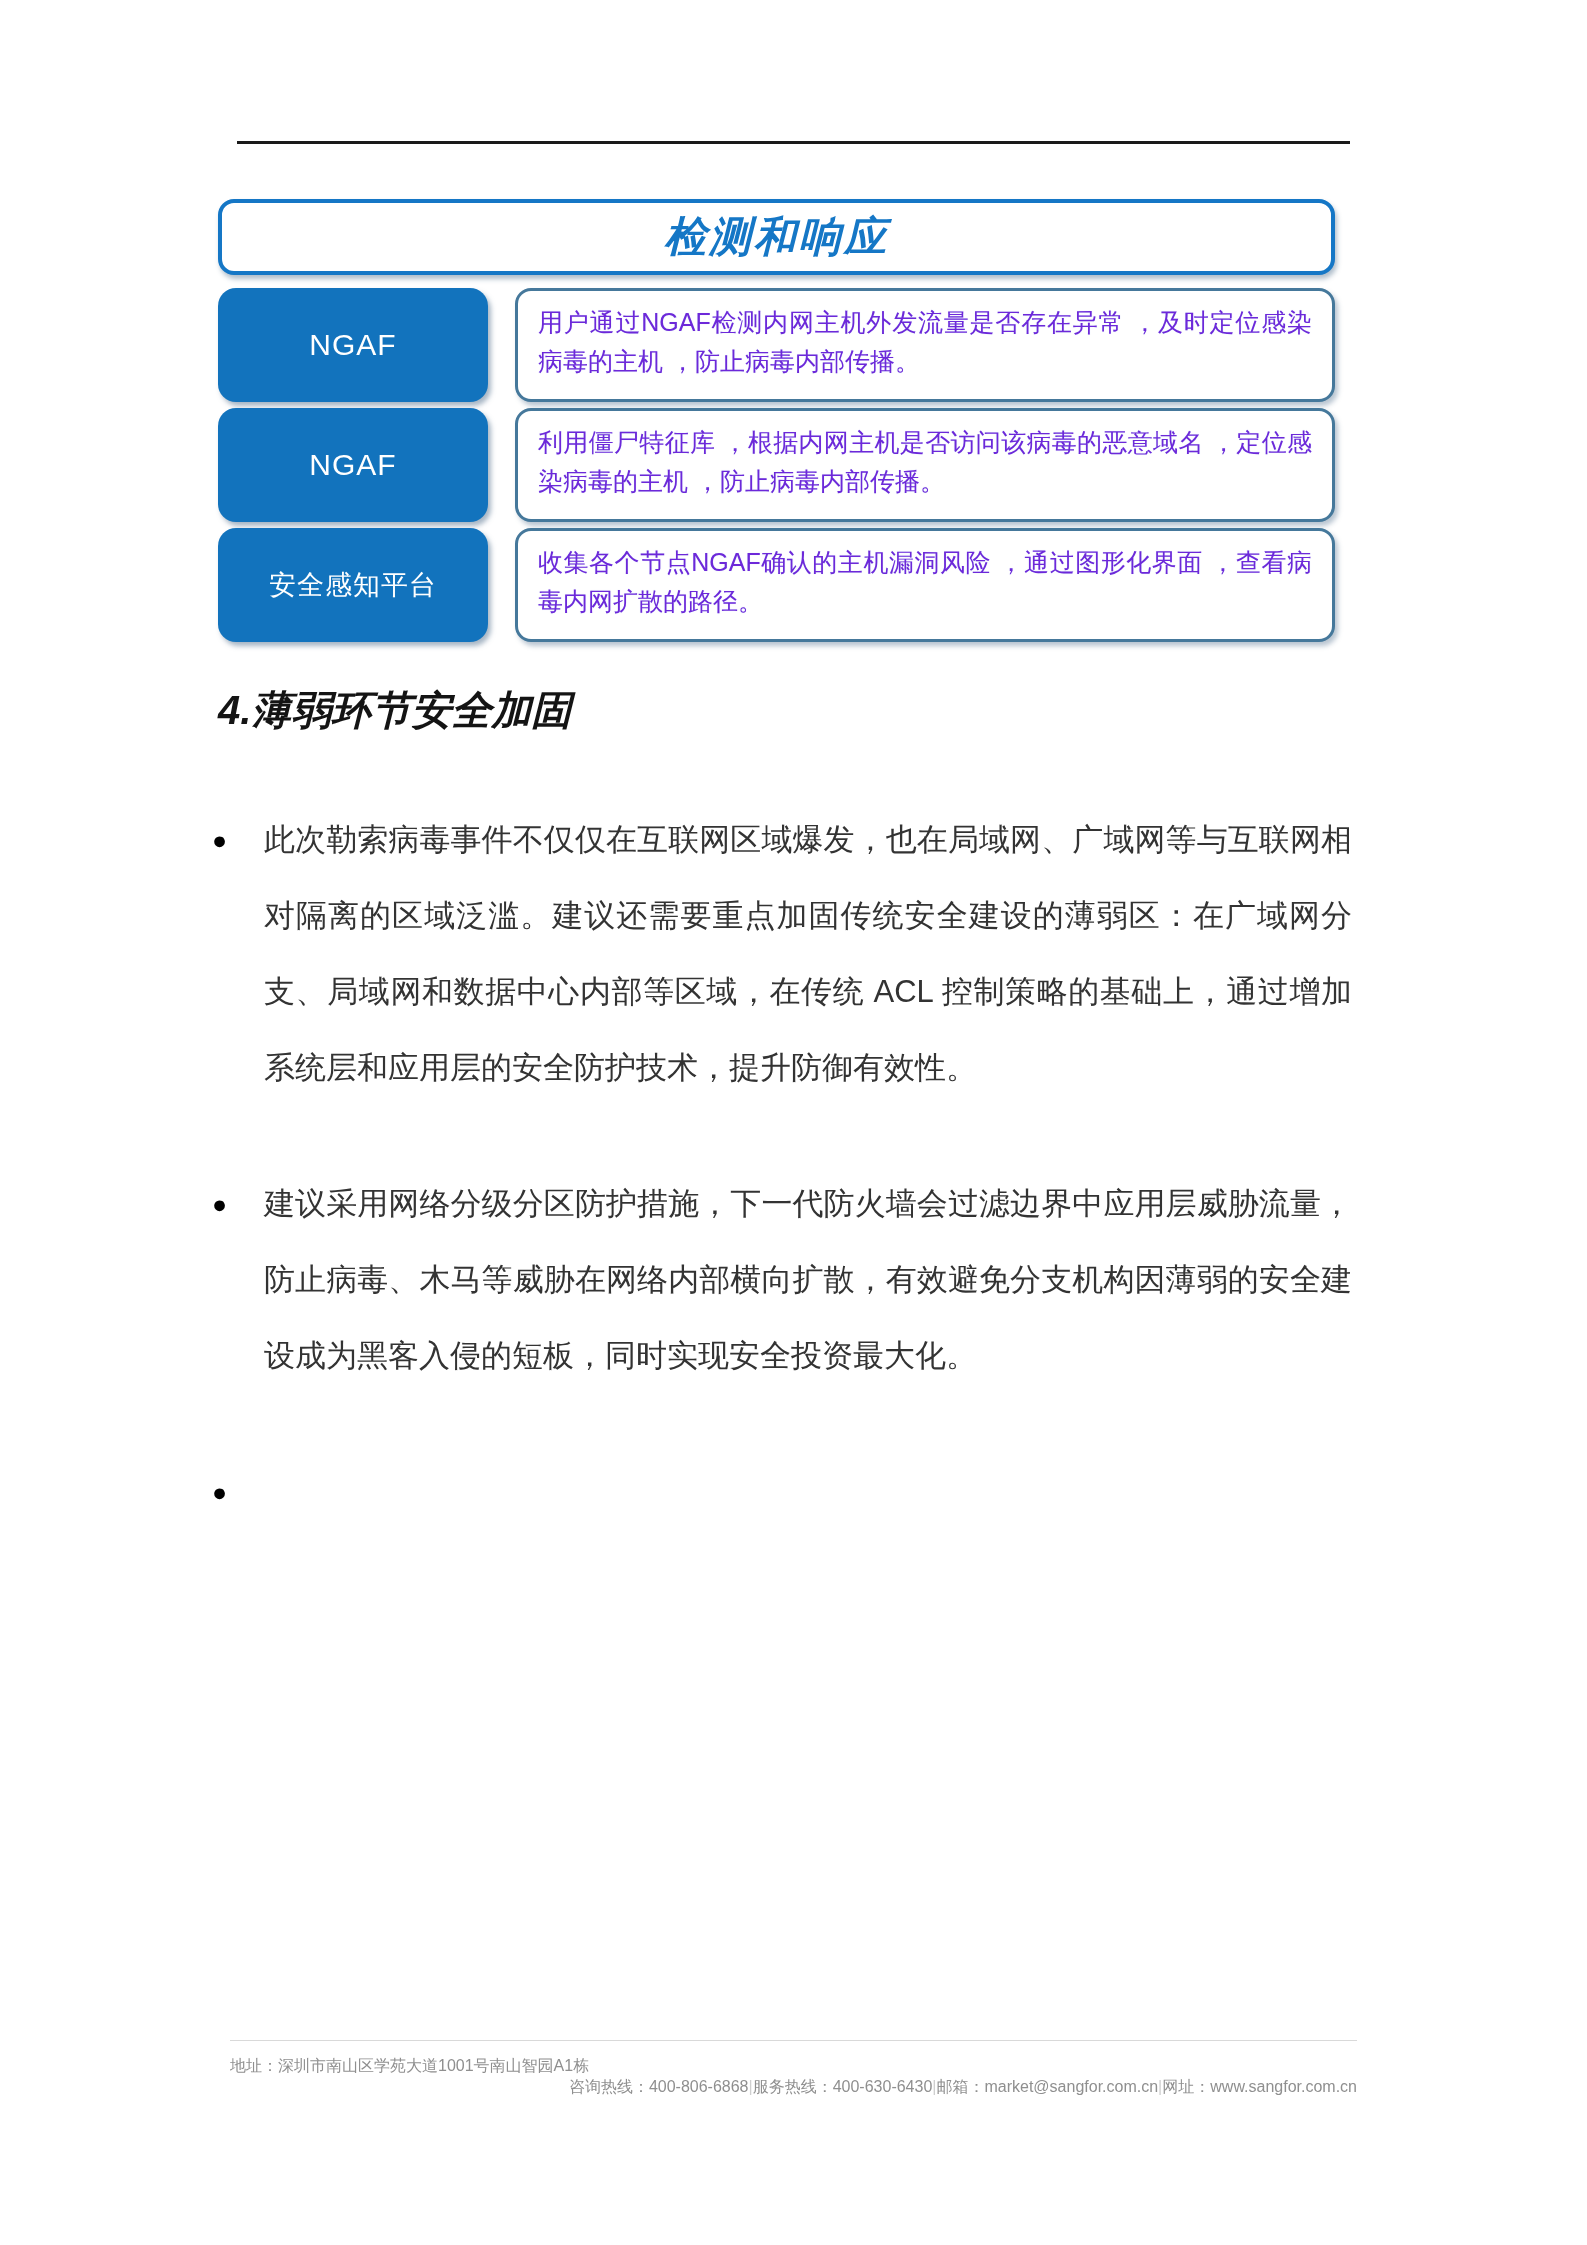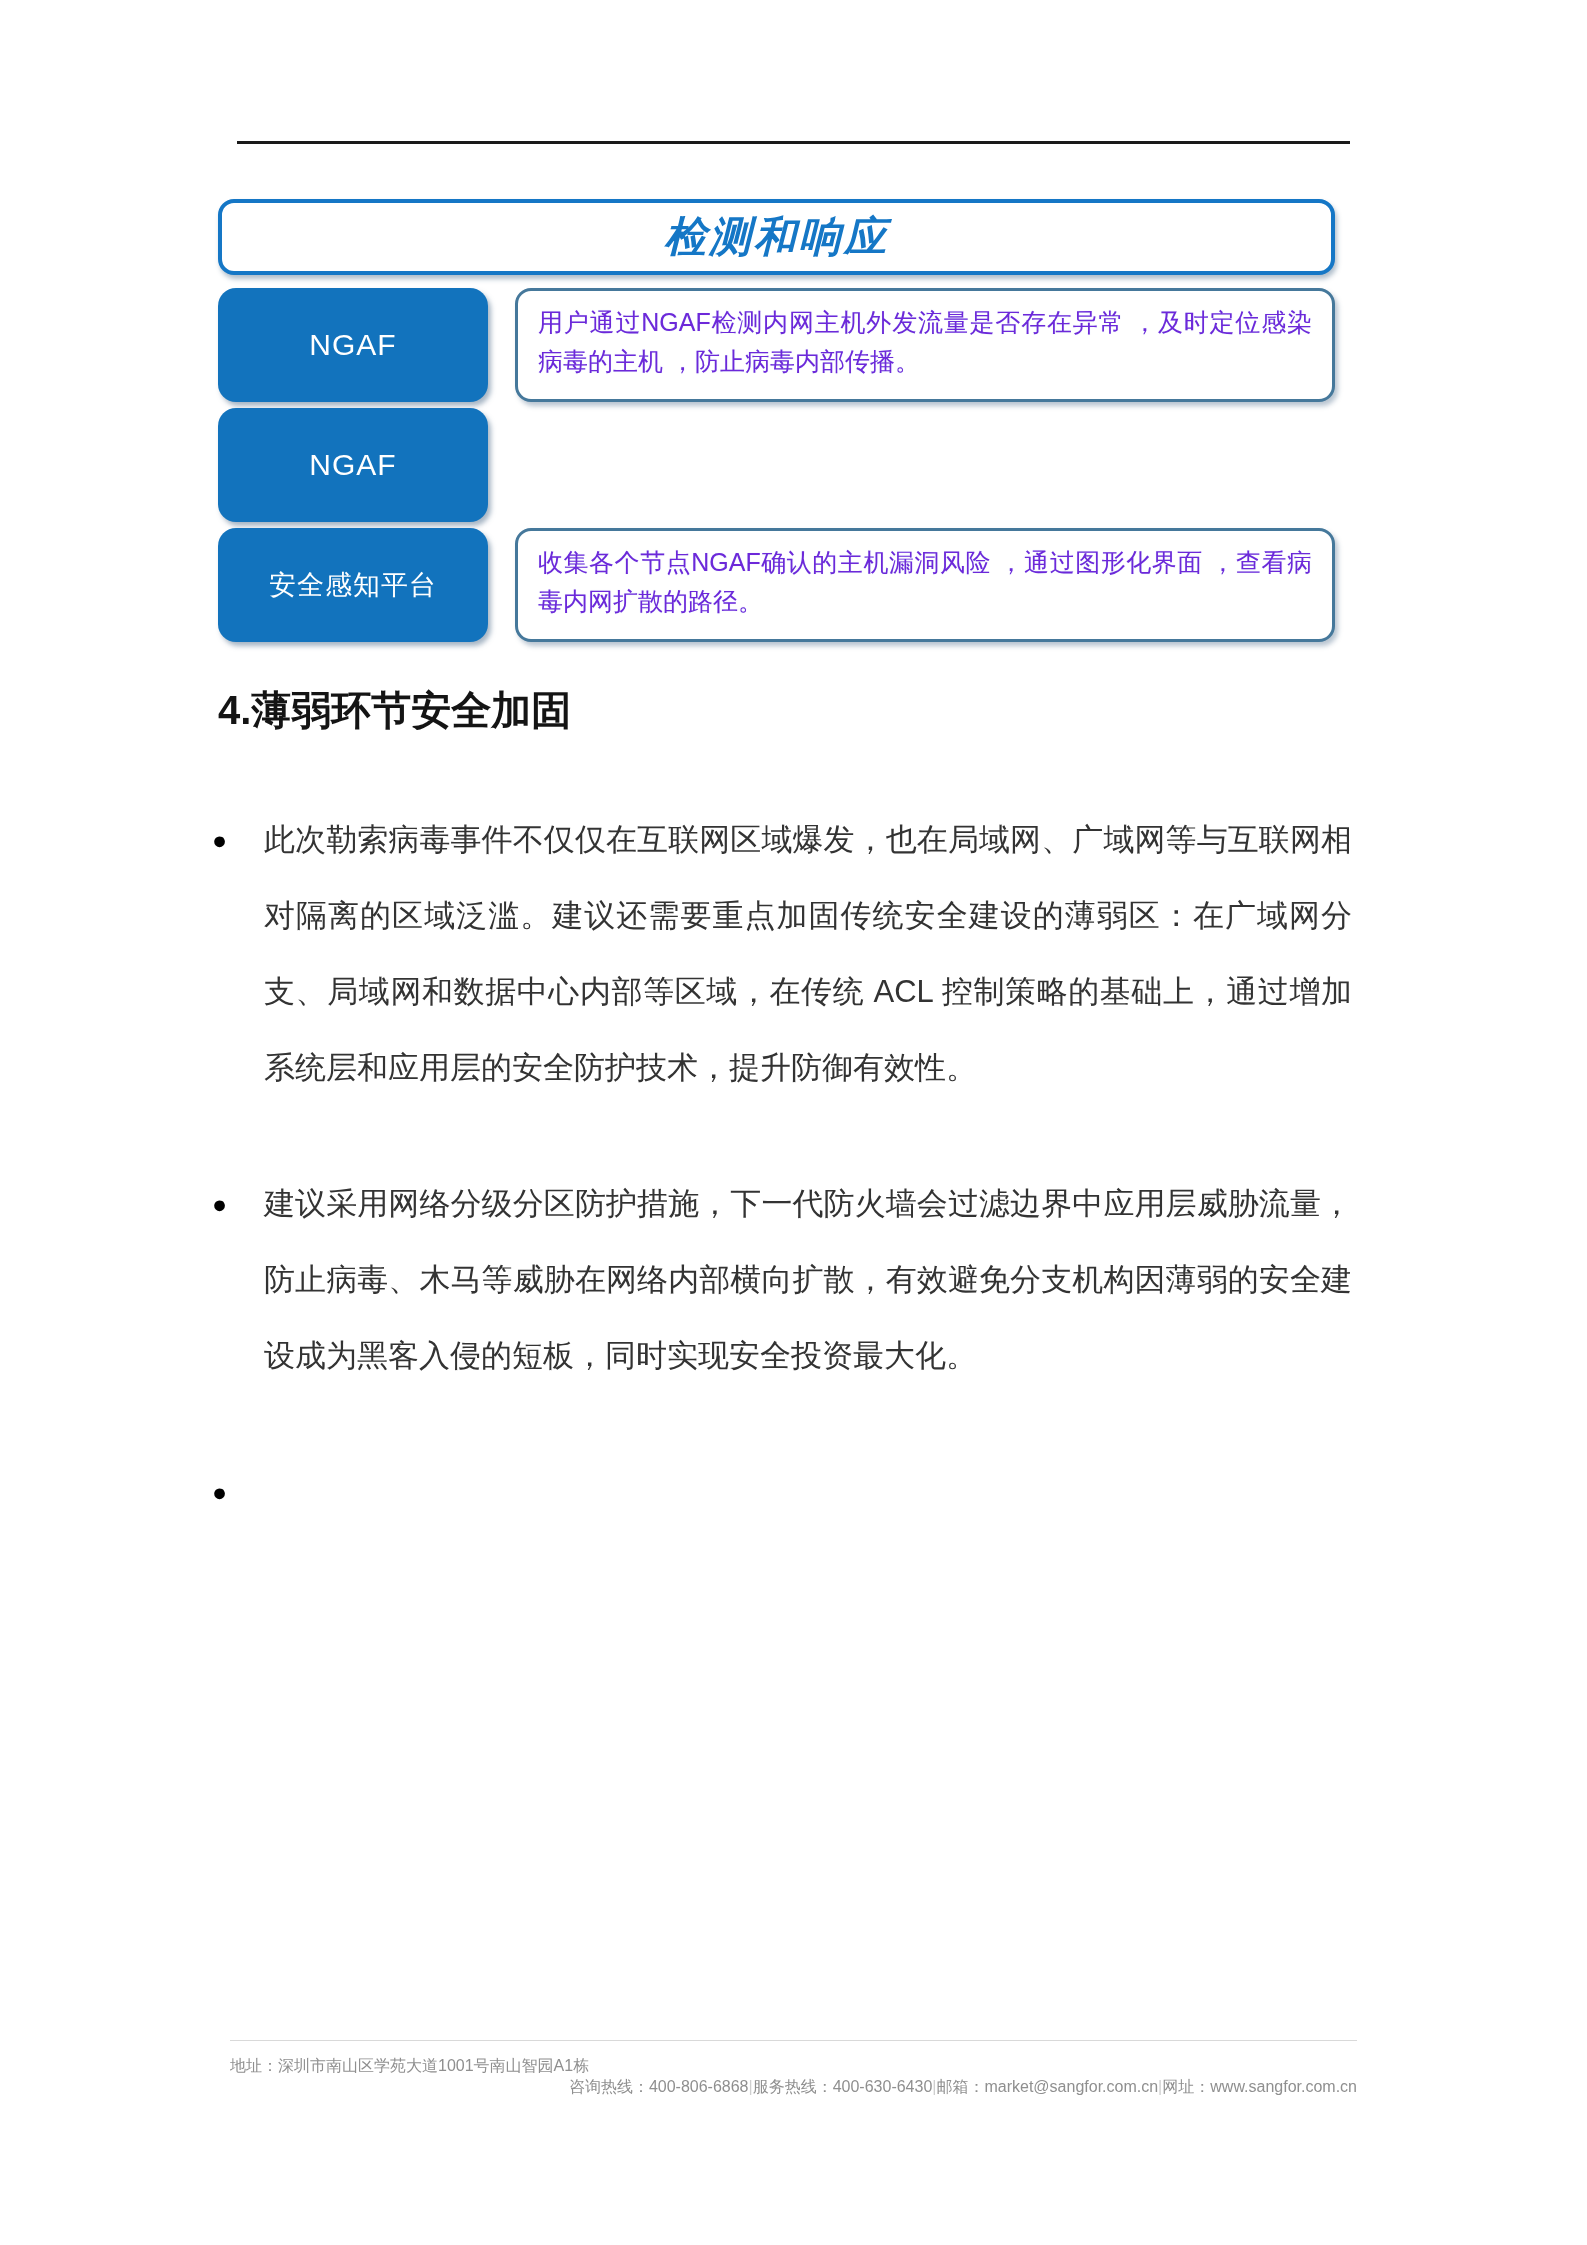--- a/index.html
+++ b/index.html
@@ -42,21 +42,21 @@
     background:#ffffff;border:3px solid #45789B;border-radius:16px;
     padding:12px 20px 0 20px;
     font-size:25px;line-height:1.55;color:#6d28d9;
     text-shadow:0 0 1px rgba(120,180,240,.35);
     box-shadow:3px 4px 5px rgba(80,110,140,.4);
     text-align:justify;
   }
   
   .heading{
     position:absolute;left:218px;top:686px;margin:0;
-    font-size:40px;line-height:48px;font-weight:700;color:#141414;
+    font-size:40px;line-height:48px;font-weight:700;color:#141414;font-style:italic;
   }
   
   .bullets{position:absolute;left:212px;top:802px;width:1140px;}
   .bullet{
     position:relative;padding-left:52px;margin-bottom:60px;
     font-size:31px;line-height:76px;color:#333333;
     text-align:justify;
   }
   .bullet .marker{
     position:absolute;left:0;top:0;width:34px;
@@ -84,20 +84,21 @@
       <span class="dheader-title">检测和响应</span>
     </div>
 
     <div class="drow">
       <div class="dlabel">NGAF</div>
       <div class="ddesc">用户通过NGAF检测内网主机外发流量是否存在异常 ，及时定位感染病毒的主机 ，防止病毒内部传播。</div>
     </div>
 
     <div class="drow">
       <div class="dlabel">NGAF</div>
+      <div class="ddesc">利用僵尸特征库 ，根据内网主机是否访问该病毒的恶意域名 ，定位感染病毒的主机 ，防止病毒内部传播。</div>
     </div>
 
     <div class="drow">
       <div class="dlabel cjk">安全感知平台</div>
       <div class="ddesc">收集各个节点NGAF确认的主机漏洞风险 ，通过图形化界面 ，查看病毒内网扩散的路径。</div>
     </div>
   </div>
 
   <h2 class="heading">4.薄弱环节安全加固</h2>
 

